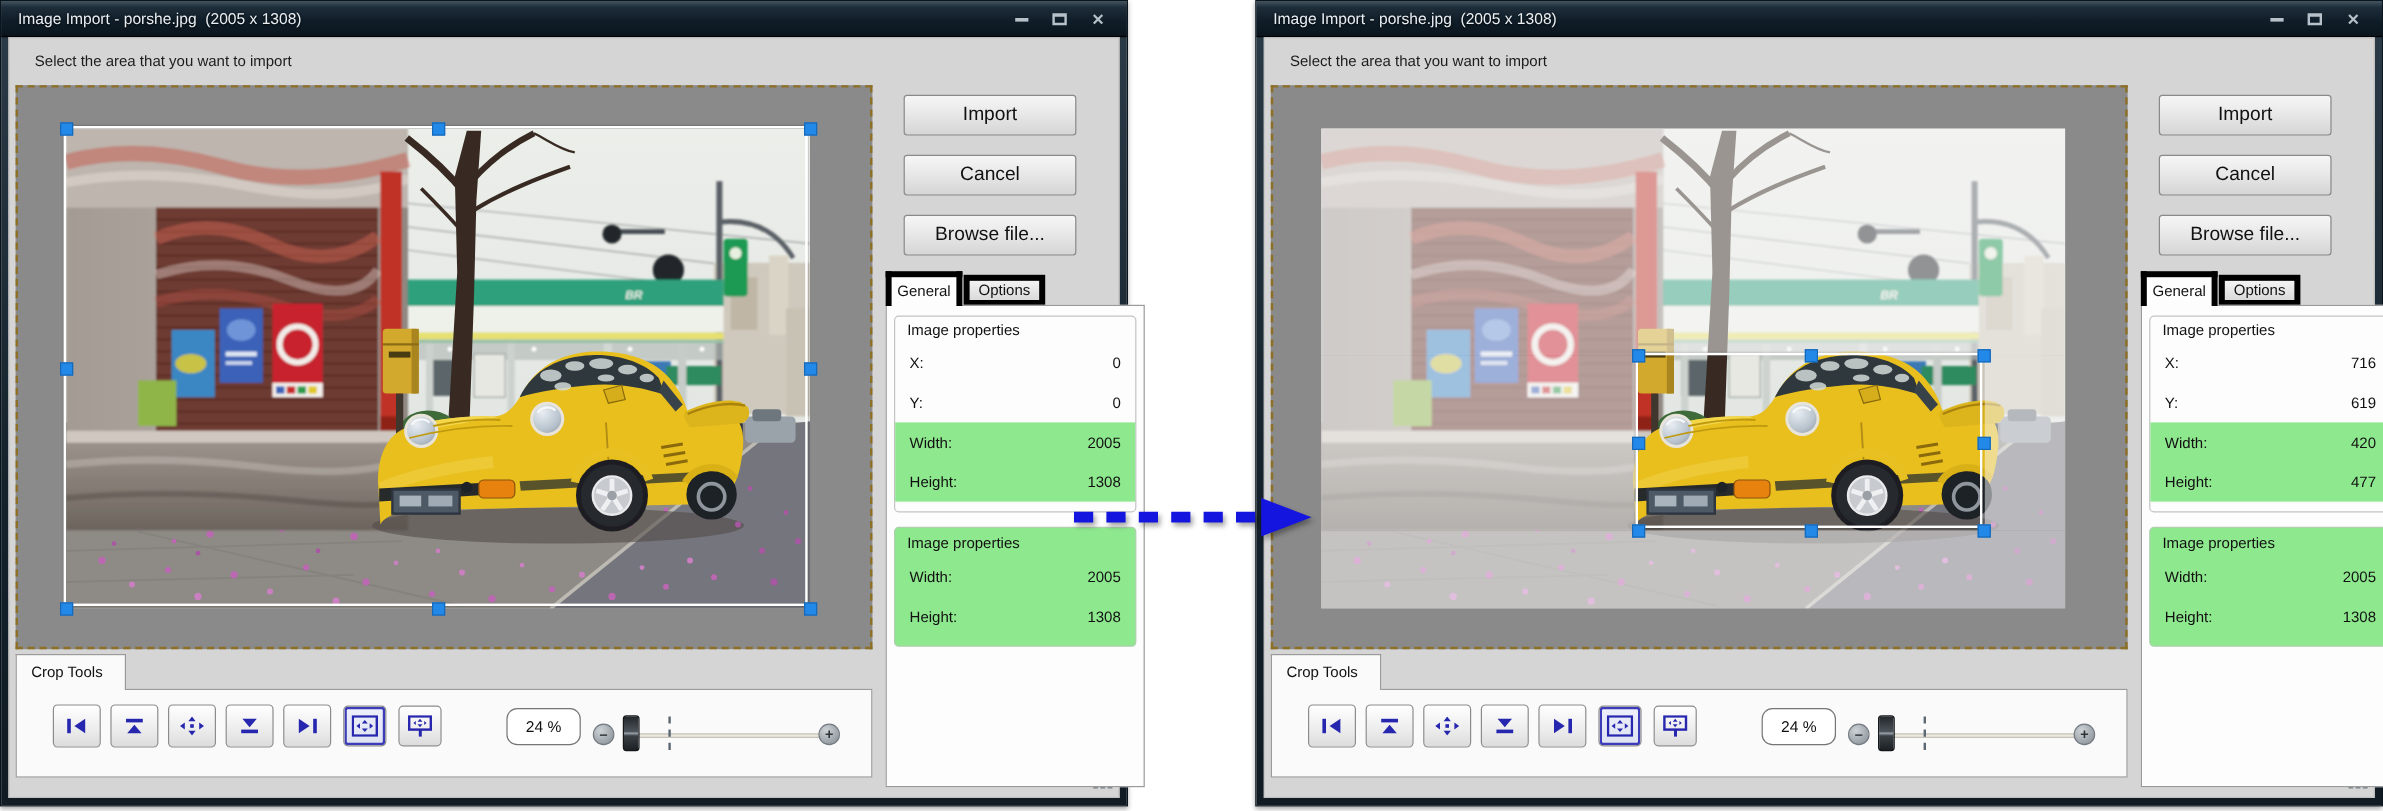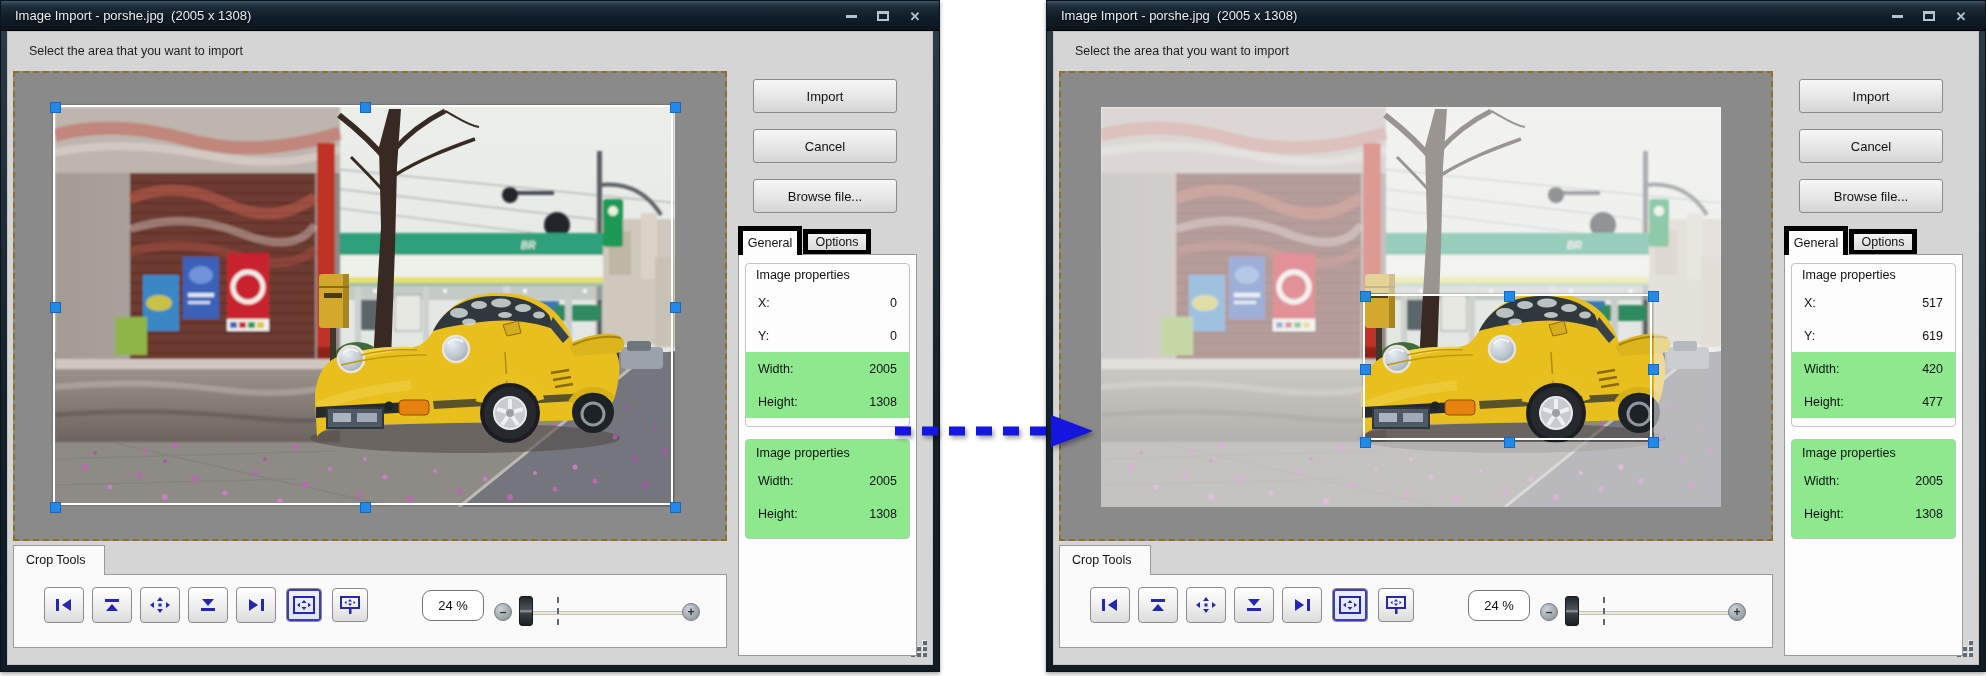--- a/index.html
+++ b/index.html
@@ -60,30 +60,30 @@
           border-left: 2px dashed #5c6874; }
   .thumb { position: absolute; left: 505px; top: 21px; width: 14px; height: 30px; border-radius: 3px;
            background: linear-gradient(180deg,#23272b,#4c5359 45%,#9aa1a8 50%,#3a4045 58%,#1c2024);
            border: 1px solid #15181b; }
   .grip { position: absolute; right: 6px; bottom: 8px; width: 16px; height: 16px; }
   .grip i { position: absolute; width: 4px; height: 4px; background: #5f6b74; box-shadow: -1px -1px 0 #eee; }
 
   
   .pushbtn { position: absolute; left: 746px; width: 144px; height: 34px;
              background: linear-gradient(180deg,#f6f6f6,#e7e7e7 50%,#d5d5d5);
-             border: 1px solid #8a8a8a; border-radius: 3px; font-size: 13px; color: #111;
+             border: 1px solid #8a8a8a; border-radius: 3px; font-size: 16px; color: #111;
              display: flex; align-items: center; justify-content: center;
              font-family: "Liberation Sans", sans-serif; }
   .tab { position: absolute; font-size: 12.5px; color: #111; border: 5px solid #000000;
          display: flex; align-items: center; justify-content: center; }
   .tab.active { left: 731px; top: 195px; width: 64px; height: 29px; background: #fdfdfd;
                 border-bottom: none; z-index: 3; }
   .tab.inactive { left: 796px; top: 198px; width: 68px; height: 26px;
                   background: linear-gradient(180deg,#f3f3f3,#dadada); }
-  .tabpage { position: absolute; left: 731px; top: 223px; width: 179px; height: 402px;
+  .tabpage { position: absolute; left: 731px; top: 223px; width: 216px; height: 402px;
              background: #fdfdfd; border: 1px solid #9a9a9a; z-index: 2; }
   .groupbox { margin: 8px 6px 0 6px; border: 1px solid #c3c3c3; border-radius: 4px; padding: 2px 0 8px 0; }
   .groupbox .legend { font-size: 12.5px; color: #111; padding: 2px 0 4px 10px; }
   .prow { display: flex; justify-content: space-between; align-items: center;
           height: 33px; padding: 0 12px; font-size: 12.5px; color: #111; }
   .hl { background: #8ee88e; }
   .greenbox { margin: 12px 6px 0 6px; border: 1px solid #aecfae; border-radius: 4px;
               background: #8ee88e; padding: 2px 0 8px 0; }
   .greenbox .legend { font-size: 12.5px; color: #111; padding: 4px 0 4px 10px; }
 
@@ -623,21 +623,21 @@
       <div class="pushbtn" style="top:98px">Cancel</div>
       <div class="pushbtn" style="top:148px">Browse file...</div>
 
       <div class="tab active">General</div>
       <div class="tab inactive">Options</div>
       <div class="tabpage">
         <div class="groupbox">
           <div class="legend">Image properties</div>
           <div class="prow">
               <span>X:</span>
-              <span>517</span>
+              <span>716</span>
             </div>
           <div class="prow">
               <span>Y:</span>
               <span>619</span>
             </div>
           <div class="prow hl">
               <span>Width:</span>
               <span>420</span>
             </div>
           <div class="prow hl">

